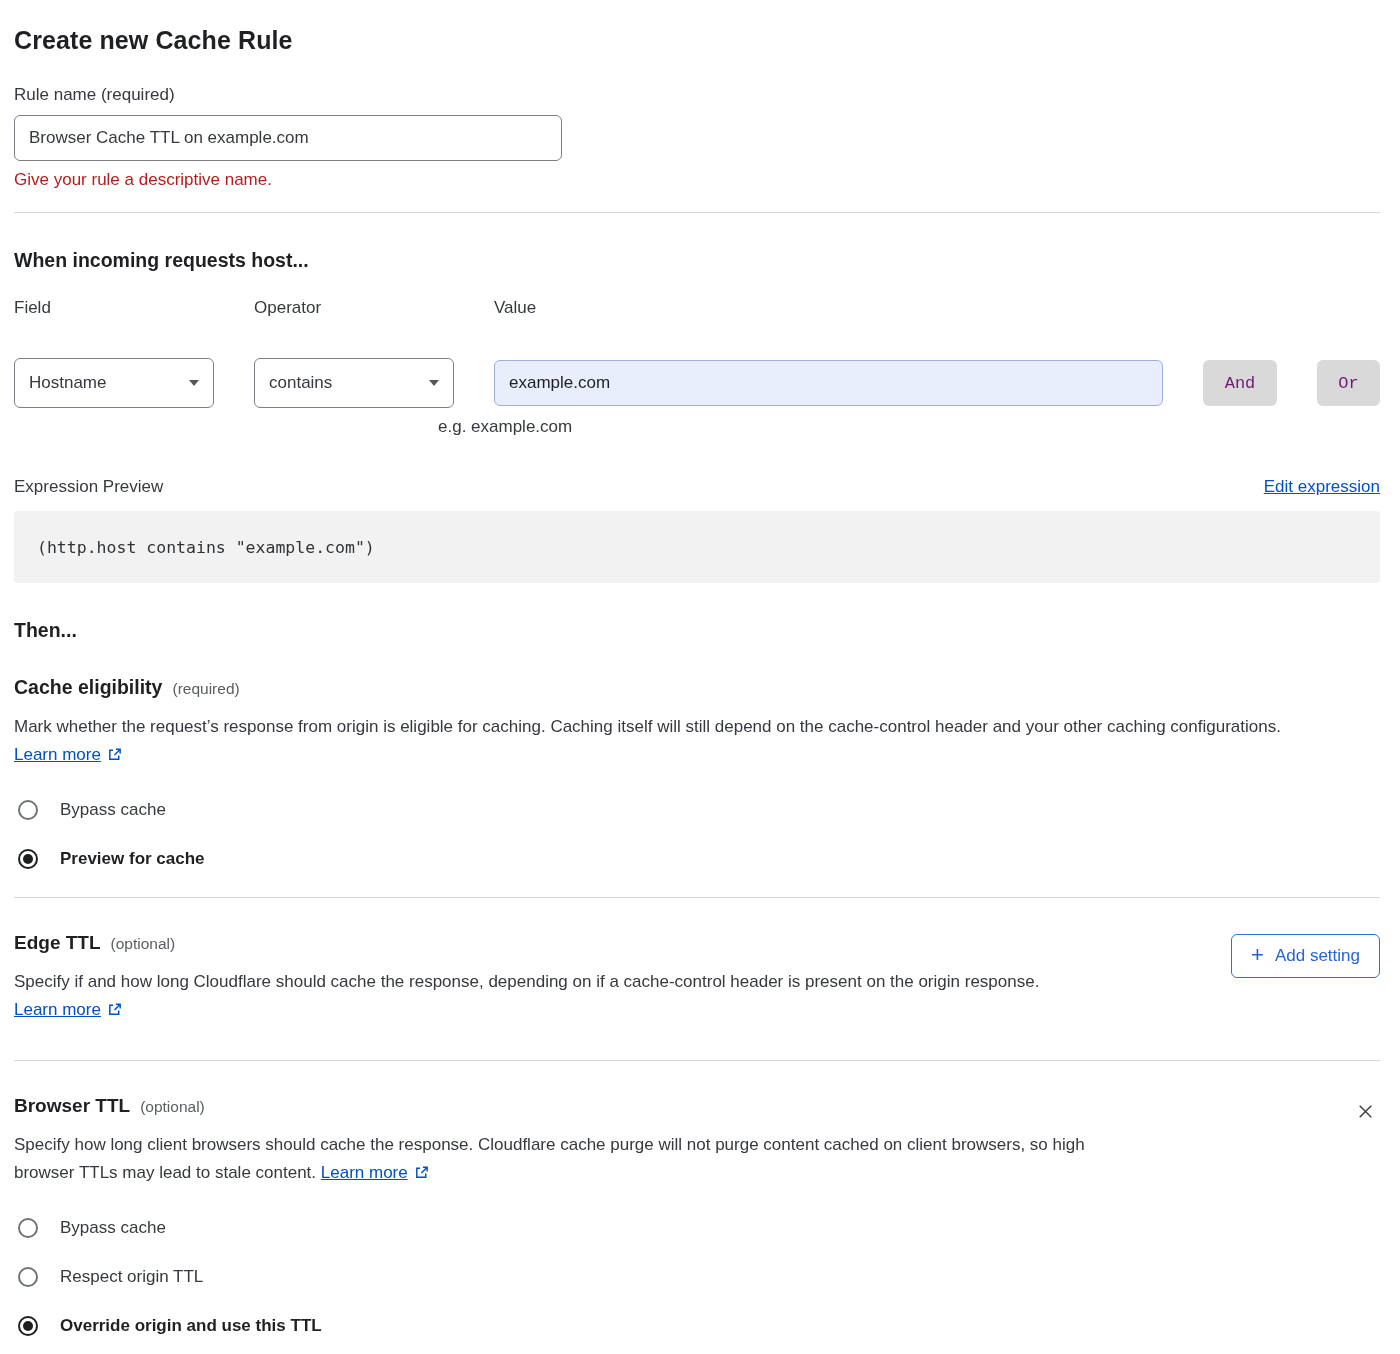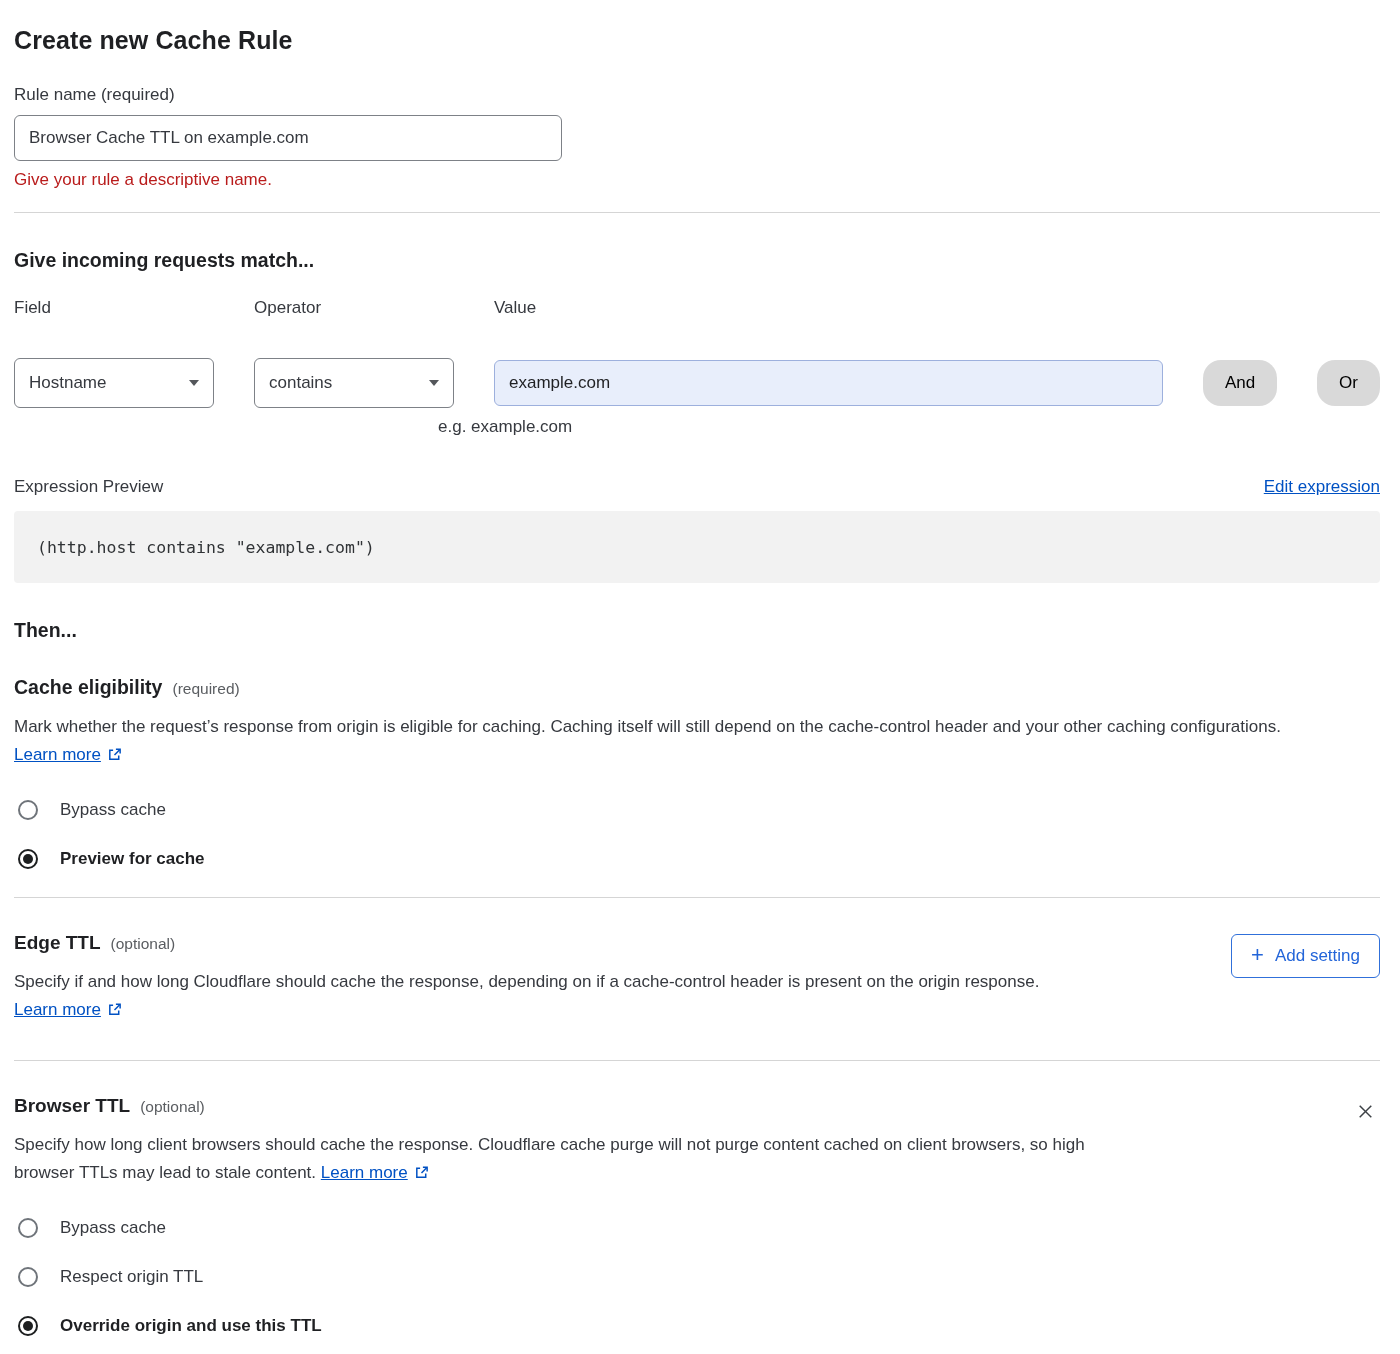--- a/index.html
+++ b/index.html
@@ -52,22 +52,22 @@
     width: 0; height: 0;
     border-left: 5.5px solid transparent; border-right: 5.5px solid transparent;
     border-top: 6.5px solid #54575b;
   }
   .value-input {
     height: 46px; width: 100%; border: 1px solid #9db0dd; border-radius: 6px;
     background: #e8eefb; padding: 0 14px; font-family: inherit; font-size: 17px;
     color: #1f2023; outline: none;
   }
   .btn-gray {
-    height: 46px; border: none; border-radius: 18px; background: #d9d9d9;
-    color: #000000; font-family: Liberation Sans, sans-serif; font-size: 17px; cursor: pointer;
+    height: 46px; border: none; border-radius: 6px; background: #d9d9d9;
+    color: #701a75; font-family: Liberation Mono, monospace; font-size: 17px; cursor: pointer;
   }
   .eg-help { margin-top: 9px; margin-left: 424px; }
 
   
   .expr-row { display: flex; justify-content: space-between; align-items: baseline; margin-top: 40px; }
   .code-block {
     margin-top: 14px; background: #f2f2f2; border-radius: 4px; height: 72px;
     display: flex; align-items: center; padding: 0 23px;
     font-family: "DejaVu Sans Mono", "Liberation Mono", monospace;
     font-size: 16.5px; color: #303336;
@@ -108,21 +108,21 @@
 <div class="container">
 
   <h1 class="page-title">Create new Cache Rule</h1>
 
   <div class="field-label">Rule name (required)</div>
   <input class="text-input" type="text" value="Browser Cache TTL on example.com" style="">
   <div class="help-text">Give your rule a descriptive name.</div>
 
   <hr class="divider">
 
-  <div class="section-heading">Give incoming requests match...</div>
+  <div class="section-heading">When incoming requests host...</div>
 
   <div class="match-grid">
     <div class="col-label">Field</div>
     <div class="col-label">Operator</div>
     <div class="col-label">Value</div>
     <div></div>
     <div></div>
 
     <div class="select-box">
       <span>Hostname</span>

